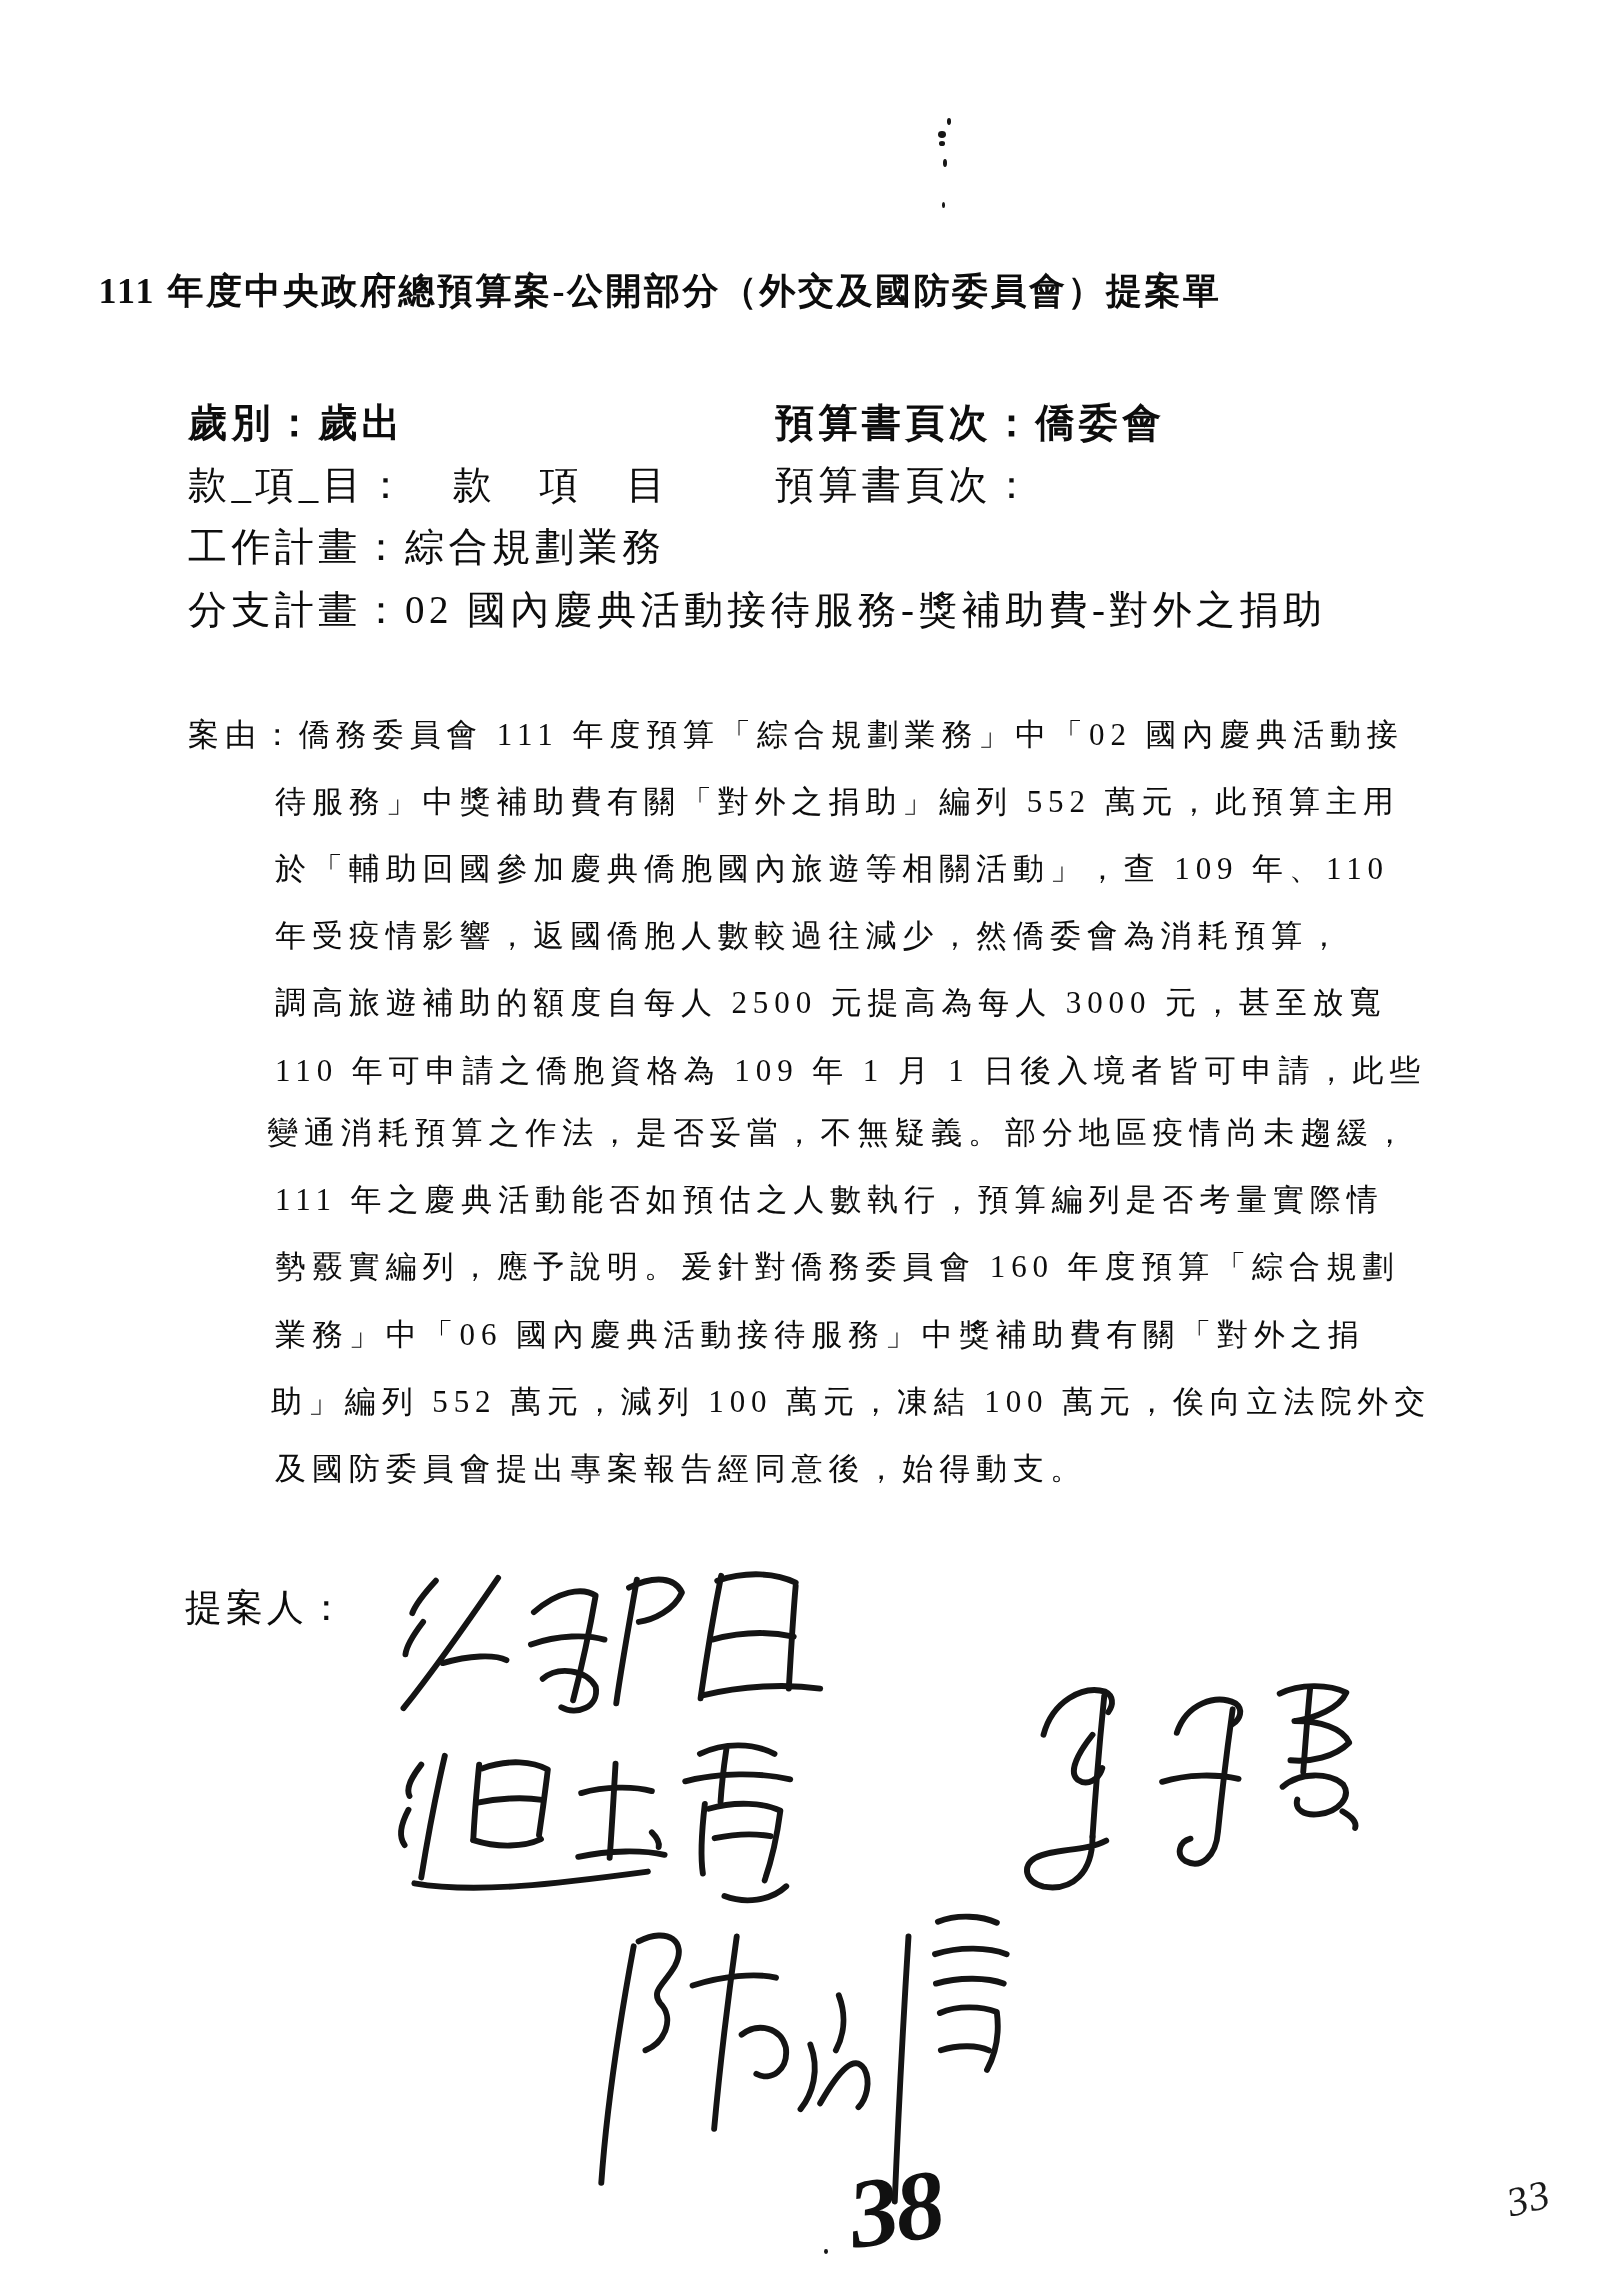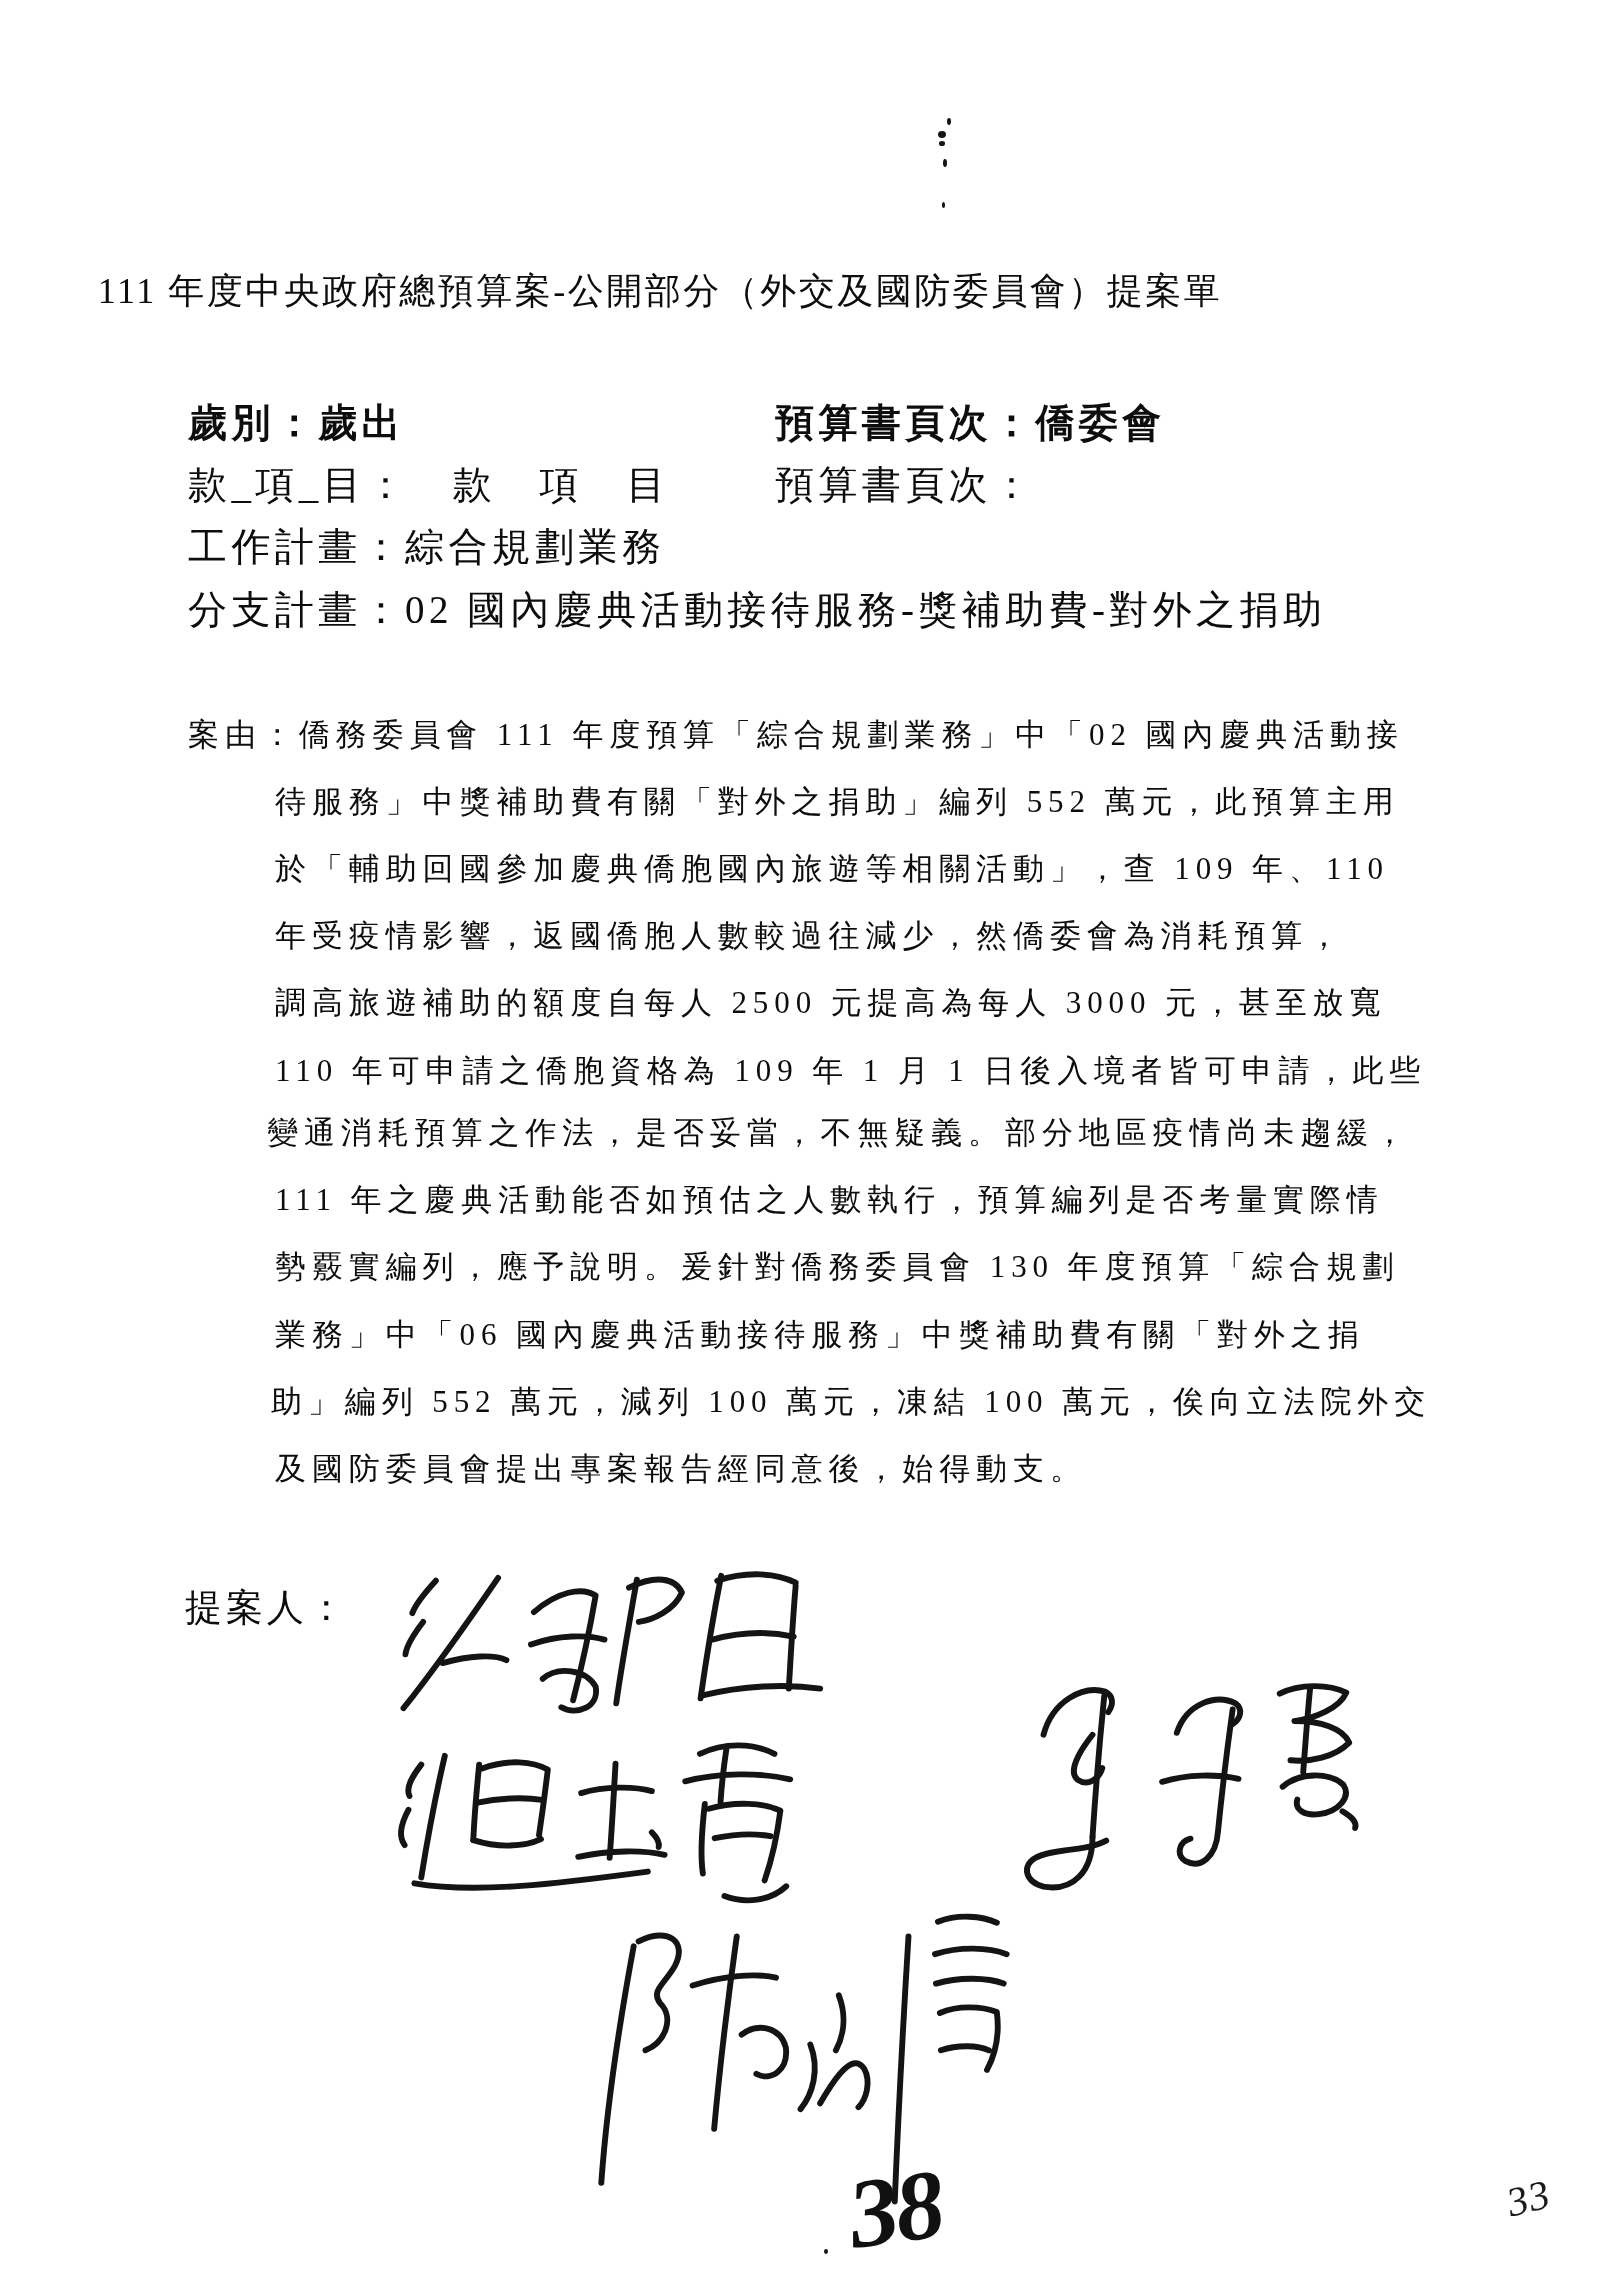--- a/index.html
+++ b/index.html
@@ -4,21 +4,21 @@
 <style>
   html,body { margin:0; padding:0; background:#ffffff; }
   body {
     width:1624px; height:2295px; position:relative; overflow:hidden;
     font-family:"Liberation Serif","DejaVu Serif",serif;
     color:#0d0d0d;
   }
   .abs { position:absolute; white-space:nowrap; }
   .title {
     top:267px; left:0; width:1320px; text-align:center;
-    font-size:36px; font-weight:normal; letter-spacing:2.5px;
+    font-size:36px; font-weight:bold; letter-spacing:2.5px;
   }
   .meta { font-size:39px; letter-spacing:4.4px; }
   .meta.bold { font-weight:bold; }
   .case-line { font-size:31px; letter-spacing:5.9px; }
   .proposer { font-size:37px; letter-spacing:3.9px; }
   .sig { position:absolute; }
   .sig path {
     fill:none; stroke:#141414; stroke-width:12;
     stroke-linecap:round; stroke-linejoin:round;
   }
@@ -62,21 +62,21 @@
 <div class="abs case-line" style="top:714px; left:188px;">
   <span>案由：</span><span>僑務委員會 111 年度預算「綜合規劃業務」中「02 國內慶典活動接</span>
 </div>
 <div class="abs case-line" style="top:781px; left:275px;">待服務」中獎補助費有關「對外之捐助」編列 552 萬元，此預算主用</div>
 <div class="abs case-line" style="top:848px; left:275px;">於「輔助回國參加慶典僑胞國內旅遊等相關活動」，查 109 年、110</div>
 <div class="abs case-line" style="top:915px; left:275px;">年受疫情影響，返國僑胞人數較過往減少，然僑委會為消耗預算，</div>
 <div class="abs case-line" style="top:982px; left:275px;">調高旅遊補助的額度自每人 2500 元提高為每人 3000 元，甚至放寬</div>
 <div class="abs case-line" style="top:1050px; left:275px;">110 年可申請之僑胞資格為 109 年 1 月 1 日後入境者皆可申請，此些</div>
 <div class="abs case-line" style="top:1112px; left:267px;">變通消耗預算之作法，是否妥當，不無疑義。部分地區疫情尚未趨緩，</div>
 <div class="abs case-line" style="top:1179px; left:275px;">111 年之慶典活動能否如預估之人數執行，預算編列是否考量實際情</div>
-<div class="abs case-line" style="top:1246px; left:275px;">勢覈實編列，應予說明。爰針對僑務委員會 130 年度預算「綜合規劃</div>
+<div class="abs case-line" style="top:1246px; left:275px;">勢覈實編列，應予說明。爰針對僑務委員會 160 年度預算「綜合規劃</div>
 <div class="abs case-line" style="top:1314px; left:275px;">業務」中「06 國內慶典活動接待服務」中獎補助費有關「對外之捐</div>
 <div class="abs case-line" style="top:1381px; left:271px;">助」編列 552 萬元，減列 100 萬元，凍結 100 萬元，俟向立法院外交</div>
 <div class="abs case-line" style="top:1448px; left:275px;">及國防委員會提出專案報告經同意後，始得動支。</div>
 
 <div class="abs proposer" style="top:1583px; left:185px;">提案人：</div>
 
 <svg class="sig" style="left:378px; top:1567px;" width="451" height="152" viewBox="0 0 920 310" role="img" aria-label="江啟臣">
   <path d="M118,28 C96,52 76,78 70,94"></path>
   <path d="M92,112 C72,138 58,162 56,178"></path>
   <path d="M245,22 C186,108 108,218 52,288"></path>

